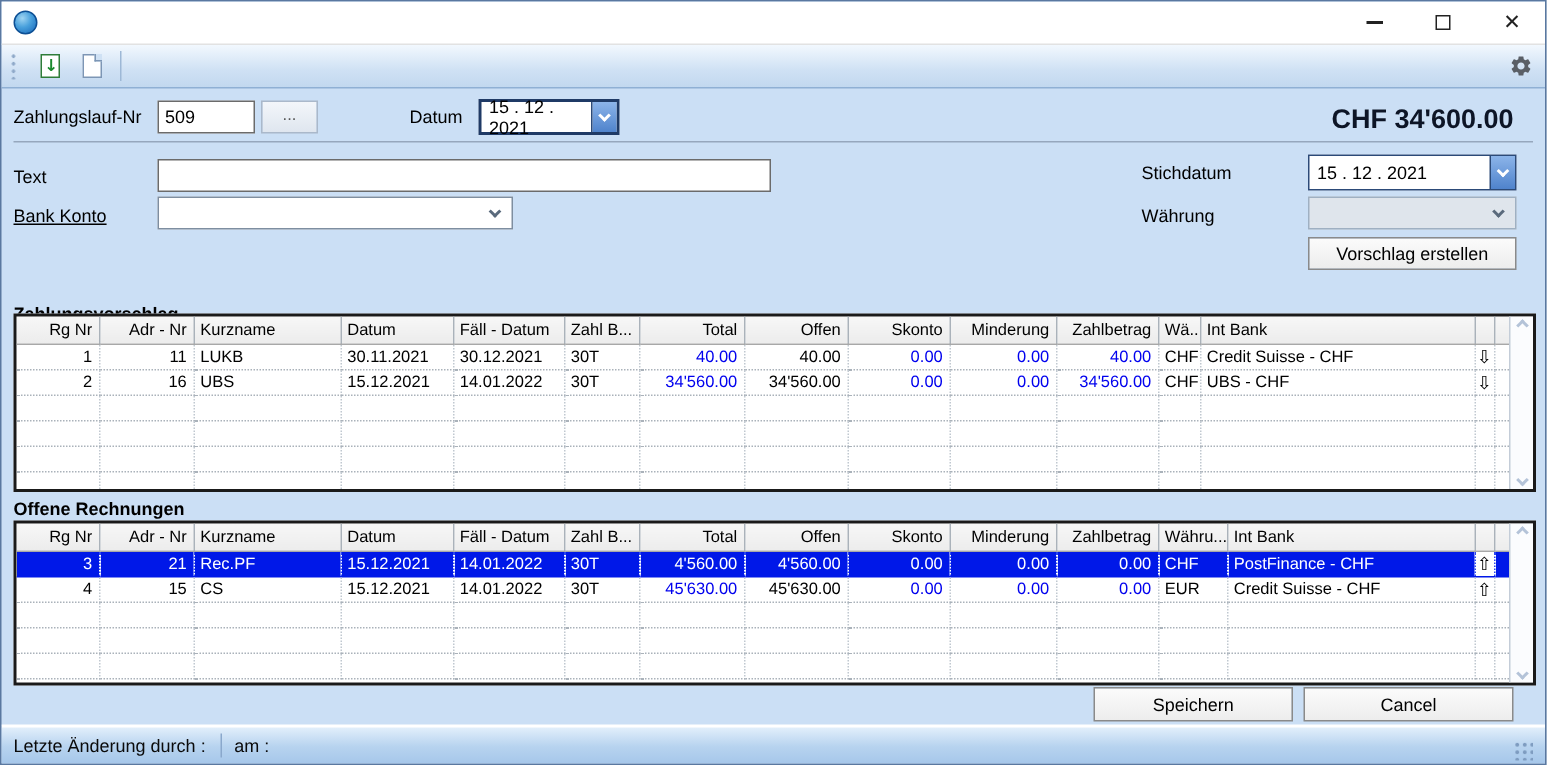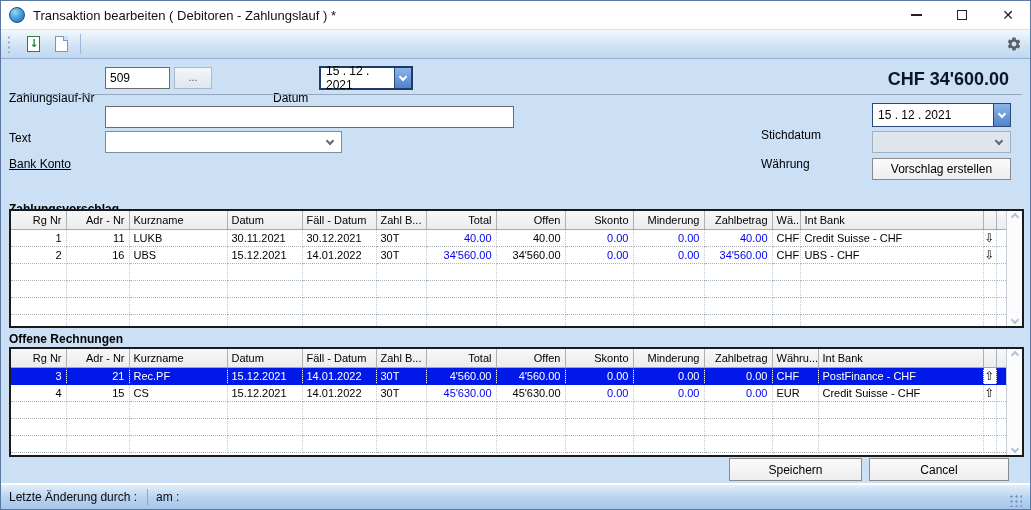--- a/index.html
+++ b/index.html
@@ -48,21 +48,21 @@
   .tb-icon{ width:22px; height:22px; margin-left:6px; display:flex; align-items:center; justify-content:center; }
   .doc-shape{ position:relative; width:13px; height:16px; background:#fff; border:1px solid #7d96b5; }
   .doc-shape .fold{ position:absolute; right:-1px; top:-1px; width:5px; height:5px;
     background:#cfe1f4; border-left:1px solid #7d96b5; border-bottom:1px solid #7d96b5; }
   .import-glyph{ position:absolute; left:2px; top:1px; font-family:"DejaVu Sans", sans-serif;
     font-size:11px; color:#1b8a2f; font-weight:bold; line-height:1; }
   .tb-sep{ width:1px; height:20px; background:#9db8d6; margin-left:8px; }
   .gear{ margin-left:auto; width:20px; height:20px; display:flex; align-items:center; justify-content:center; }
 
   
-  .label{ position:absolute; font-size:12px; color:#000; white-space:nowrap;margin-top:20px; }
+  .label{ position:absolute; font-size:12px; color:#000; white-space:nowrap; }
   .tfield{
     position:absolute; background:#fff; border:1px solid #6b6b6b;
     font-size:12px; padding:0 4px; font-family:"Liberation Sans", sans-serif;
   }
   .browse-btn{
     position:absolute; background:linear-gradient(#f3f6fa,#dfe6ef);
     border:1px solid #aab8ca; color:#555; text-align:center; font-size:11px; line-height:19px;
   }
   .datecombo{ position:absolute; background:#fff; display:flex; align-items:stretch; }
   .datecombo .dval{ flex:1; display:flex; align-items:center; padding-left:5px; font-size:12px; }
@@ -138,21 +138,20 @@
     background-image:radial-gradient(circle, #7e9cc0 1.2px, transparent 1.4px);
     background-size:5px 5px; align-self:flex-end; margin-bottom:2px; }
 </style>
 </head>
 <body>
 
 <div class="window">
 
   <div class="titlebar">
     <div class="app-icon"></div>
-    <div class="title-text">Transaktion bearbeiten ( Debitoren - Zahlungslauf ) *</div>
     <div class="win-controls">
       <div class="win-btn">
           <div class="glyph-min"></div>
         </div>
       <div class="win-btn">
           <div class="glyph-max"></div>
         </div>
       <div class="win-btn">
           <span class="glyph-close">✕</span>
         </div>

